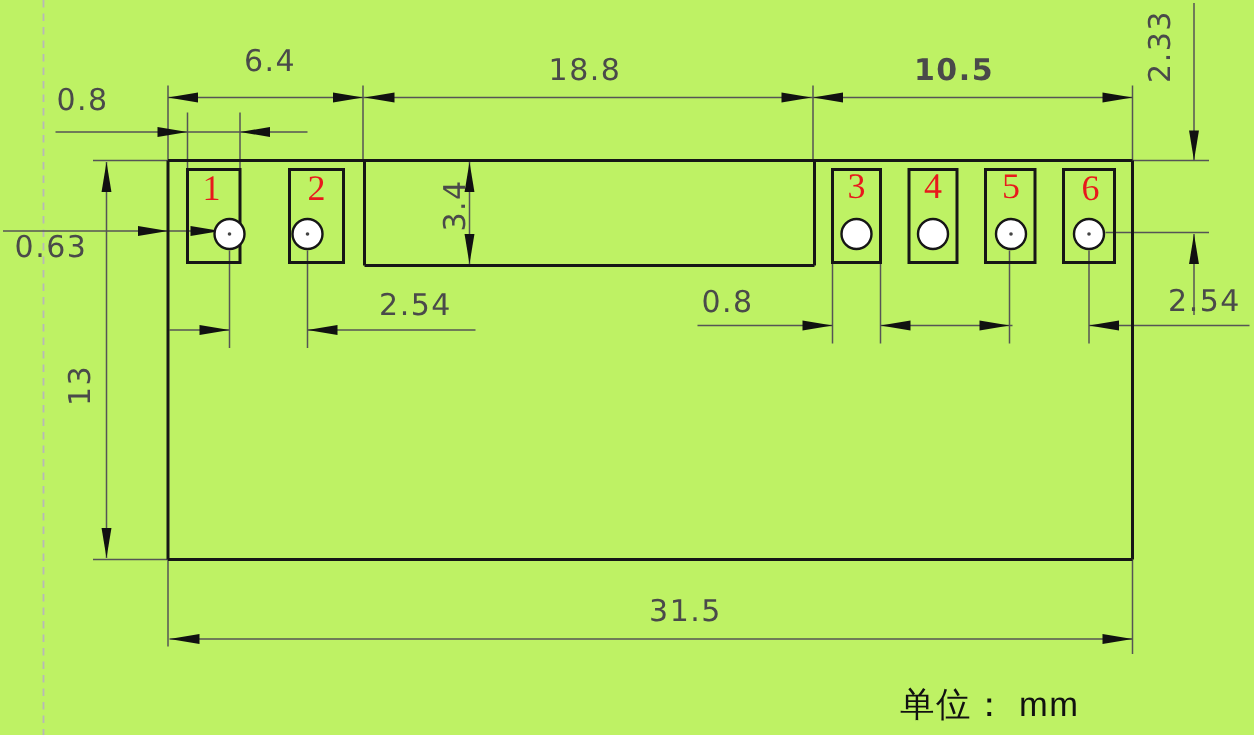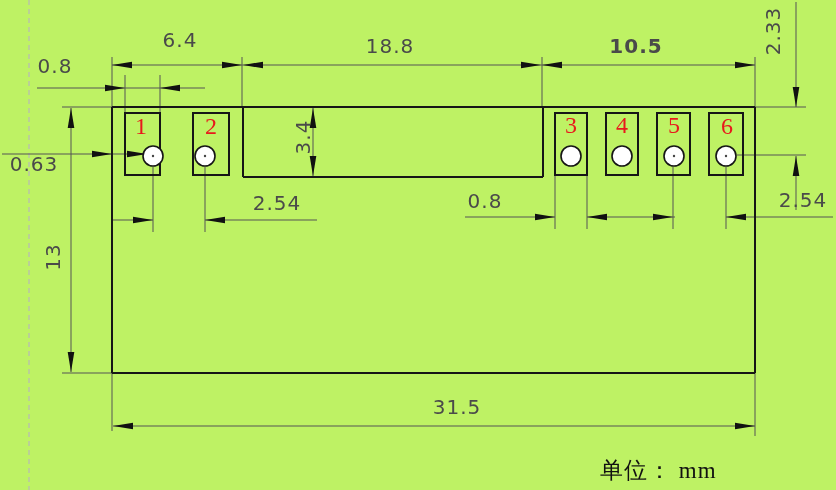--- a/index.html
+++ b/index.html
@@ -14,21 +14,21 @@
     font-family:"DejaVu Sans","Liberation Sans",sans-serif;
   }
   .dim-label.rot{transform:translate(-50%,-50%) rotate(-90deg);}
   .pin-label{
     position:absolute;color:#e8191c;font-size:24px;line-height:1;
     font-family:"Liberation Serif","DejaVu Serif",serif;
     transform:translate(-50%,-50%);
   }
   .unit-note{
     position:absolute;color:#111111;font-size:23px;line-height:1;
-    font-family:Liberation Serif, serif;
+    font-family:Liberation Sans, sans-serif;
     transform:translate(0,-50%);letter-spacing:1px;white-space:nowrap;
   }
 </style>
 </head>
 <body>
 
 <div class="canvas">
 
   <svg width="836" height="490" viewBox="0 0 836 490">
 

